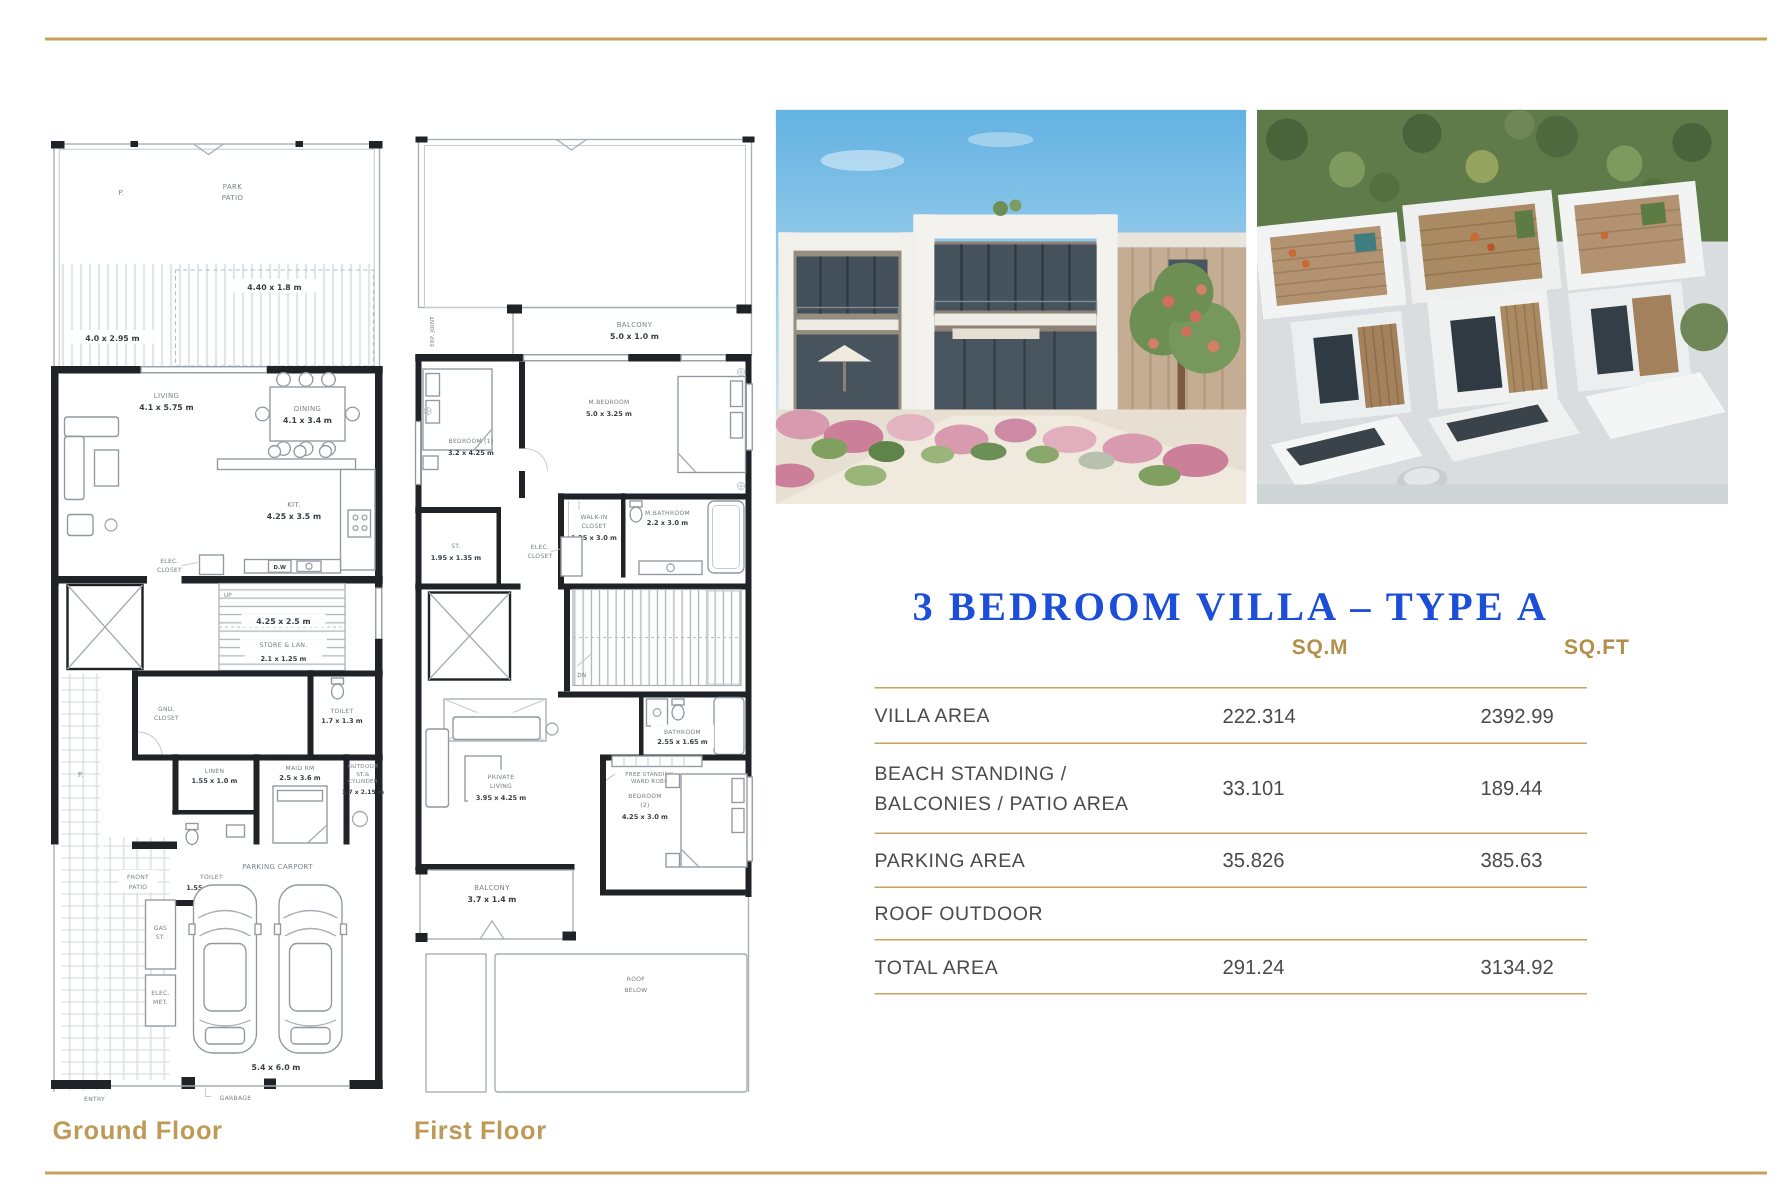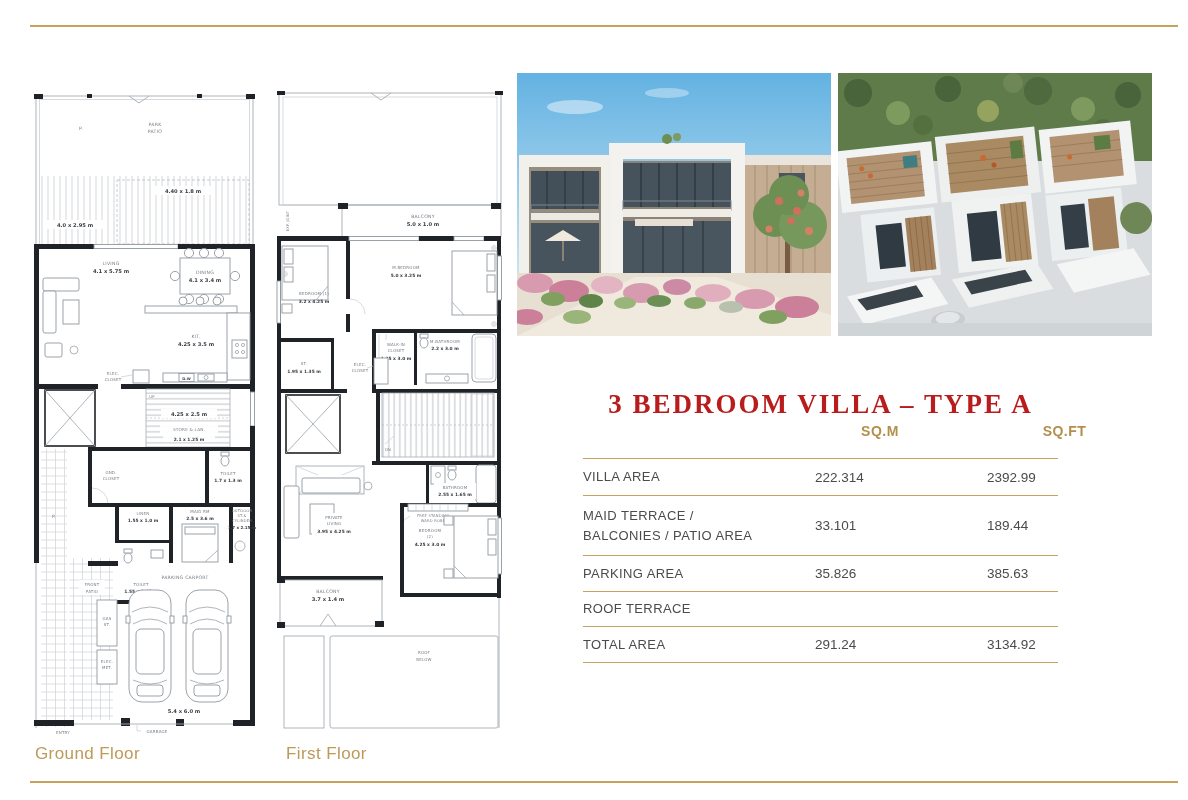--- a/index.html
+++ b/index.html
@@ -5,30 +5,30 @@
   html,body{margin:0;padding:0;background:#fff;}
   .canvas{position:relative;width:1188px;height:800px;background:#ffffff;overflow:hidden;
           font-family:"Liberation Sans",sans-serif;}
   .rule{position:absolute;height:1.5px;background:#c7a25c;}
   .rule-top{left:30px;top:25px;width:1148px;}
   .rule-bottom{left:30px;top:781px;width:1148px;}
 
   .plan{position:absolute;}
   .plan-ground{left:33px;top:88px;}
   .plan-first{left:276px;top:88px;}
-  .caption{position:absolute;font-size:17px;font-weight:normal;color:#bd9a57;letter-spacing:.4px;}
+  .caption{position:absolute;font-size:17px;font-weight:bold;color:#bd9a57;letter-spacing:.4px;}
   .caption-ground{left:35px;top:744px;}
-  .caption-first{left:286px;top:744px;}
+  .caption-first{left:276px;top:744px;}
 
   .photo{position:absolute;top:73px;width:314px;height:263px;overflow:hidden;}
   .photo-street{left:517px;}
   .photo-aerial{left:838px;}
 
   .title{position:absolute;left:583px;top:371px;width:475px;text-align:center;
-         font-family:"Liberation Serif",serif;font-size:27px;color:#b91c1c;
+         font-family:"Liberation Serif",serif;font-size:27px;color:#1d4ed8;
          letter-spacing:2px;font-weight:600;white-space:nowrap;}
 
   .tbl{position:absolute;left:583px;top:417px;width:475px;color:#4b4b4b;}
   .thead,.trow{display:grid;grid-template-columns:190px 130px 155px;align-items:center;gap:42px;}
   .thead{height:41px;align-items:start;padding-top:6px;box-sizing:border-box;}
   .hdr{font-weight:bold;color:#b2904c;font-size:14px;letter-spacing:.5px;text-align:center;}
   .trow{border-top:1px solid #c8a35f;}
   .trow.last{border-bottom:1px solid #c8a35f;}
   .r1{height:36px}.r2{height:59px}.r3{height:35px}.r4{height:34px}.r5{height:35px}
   .lab{font-size:13px;letter-spacing:.4px;line-height:1.5;}
@@ -625,36 +625,36 @@
     </div>
     <div class="trow r1">
       <div class="lab">
           <span>VILLA AREA</span>
         </div>
       <div class="num">222.314</div>
       <div class="num">2392.99</div>
     </div>
     <div class="trow r2">
       <div class="lab">
-          <span>MAID TERRACE /</span>
+          <span>BEACH STANDING /</span>
           <span>BALCONIES / PATIO AREA</span>
         </div>
       <div class="num">33.101</div>
       <div class="num">189.44</div>
     </div>
     <div class="trow r3">
       <div class="lab">
           <span>PARKING AREA</span>
         </div>
       <div class="num">35.826</div>
       <div class="num">385.63</div>
     </div>
     <div class="trow r4">
       <div class="lab">
-          <span>ROOF TERRACE</span>
+          <span>ROOF OUTDOOR</span>
         </div>
       <div class="num"></div>
       <div class="num"></div>
     </div>
     <div class="trow r5 last">
       <div class="lab">
           <span>TOTAL AREA</span>
         </div>
       <div class="num">291.24</div>
       <div class="num">3134.92</div>

